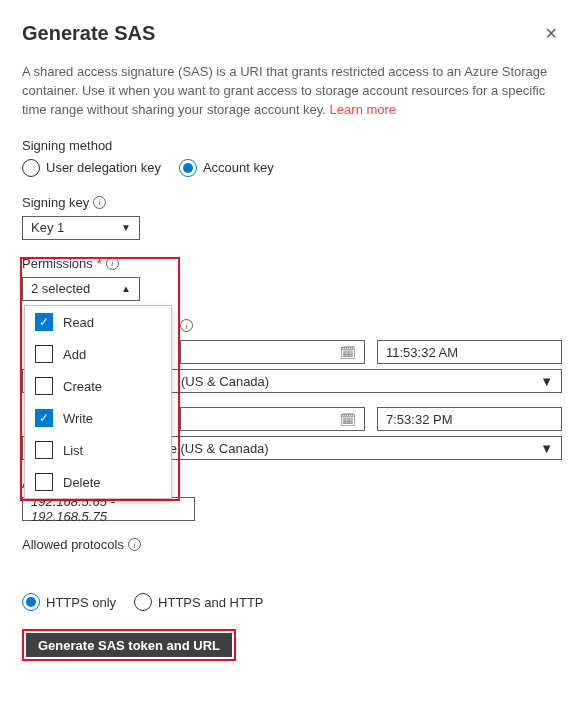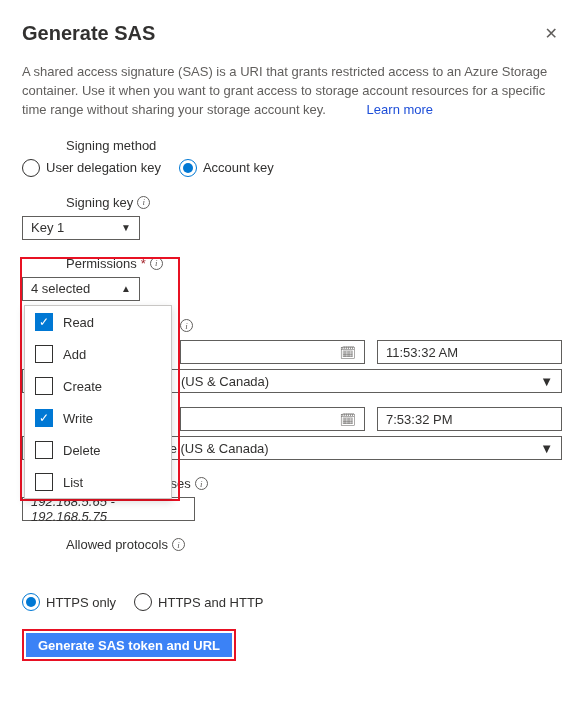--- a/index.html
+++ b/index.html
@@ -11,22 +11,22 @@
     height: 708px;
     padding: 0;
     background: #fff;
     position: relative;
   }
   .panel { padding: 20px 22px; }
   .header { display: flex; justify-content: space-between; align-items: center; margin-bottom: 16px; }
   .title { font-size: 20px; font-weight: 600; }
   .close-x { font-size: 16px; cursor: pointer; color: #605e5c; padding: 4px; }
   .desc { color: #605e5c; line-height: 1.45; margin-bottom: 18px; font-size: 13px; }
-  .link { color: #1d4ed8; cursor: pointer; margin-left: 37px; }
-  .section-label { font-size: 13px; color: #323130; margin-bottom: 6px; display: flex; align-items: center; gap: 4px; margin-left: 44px;}
+  .link { color: #ef4444; cursor: pointer; }
+  .section-label { font-size: 13px; color: #323130; margin-bottom: 6px; display: flex; align-items: center; gap: 4px;}
   .req { color: #a4262c; }
   .info-icon {
     display: inline-flex; width: 13px; height: 13px; border: 1px solid #605e5c;
     border-radius: 50%; font-size: 9px; align-items: center; justify-content: center;
     color: #605e5c; font-style: italic; font-family: Georgia, serif;
   }
   .radio-row { display: flex; gap: 18px; margin-bottom: 18px; align-items: center; }
   .radio { display: flex; align-items: center; gap: 6px; cursor: pointer; }
   .radio-circle {
     width: 18px; height: 18px; border-radius: 50%; border: 1px solid #323130;
@@ -47,21 +47,21 @@
   .date-box, .time-box {
     height: 24px; border: 1px solid #605e5c; display: flex; align-items: center; padding: 0 8px;
   }
   .date-box { justify-content: flex-end; }
   .cal-icon { color: #605e5c; font-size: 13px; }
   .tz-box {
     height: 24px; border: 1px solid #605e5c; display: flex; align-items: center; padding: 0 8px; margin-top: 5px;
   }
   .text-input { cursor: text; width: 173px; font-style: italic; }
   .btn-primary {
-    background: #3b82f6; color: #fff; border: none; height: 24px; padding: 0 12px;
+    background: #404040; color: #fff; border: none; height: 24px; padding: 0 12px;
     font-size: 13px; font-weight: 600; cursor: pointer; display: inline-flex; align-items: center;
   }
   
   .hl-perms {
     position: absolute; border: 2px solid #e81123; pointer-events: none;
     left: 20px; top: 257px; width: 160px; height: 244px;
   }
   .hl-btn {
     border: 2px solid #e81123; padding: 2px; display: inline-block;
   }
@@ -129,21 +129,21 @@
   </div>
 
   
   <div class="field-group">
     <div class="section-label">
       <span>Permissions</span>
       <span class="req">*</span>
       <span class="info-icon">i</span>
     </div>
     <div class="select-box w145">
-      <span>4 selected</span>
+      <span>2 selected</span>
       <span class="chev">▲</span>
     </div>
   </div>
 
   
   <div class="covered-area">
     <div class="shift-right" style="margin-bottom:8px; margin-top:6px;">
       <span class="info-icon info-inline">i</span>
     </div>
 
@@ -228,21 +228,21 @@
     <span>Create</span>
   </div>
   <div class="perm-item">
     <span class="checkbox checked">
         <span class="check-mark">✓</span>
       </span>
     <span>Write</span>
   </div>
   <div class="perm-item">
     <span class="checkbox"></span>
+    <span>List</span>
+  </div>
+  <div class="perm-item">
+    <span class="checkbox"></span>
     <span>Delete</span>
   </div>
-  <div class="perm-item">
-    <span class="checkbox"></span>
-    <span>List</span>
-  </div>
 </div>
 
 <div class="hl-perms"></div>
 
 </body></html>

